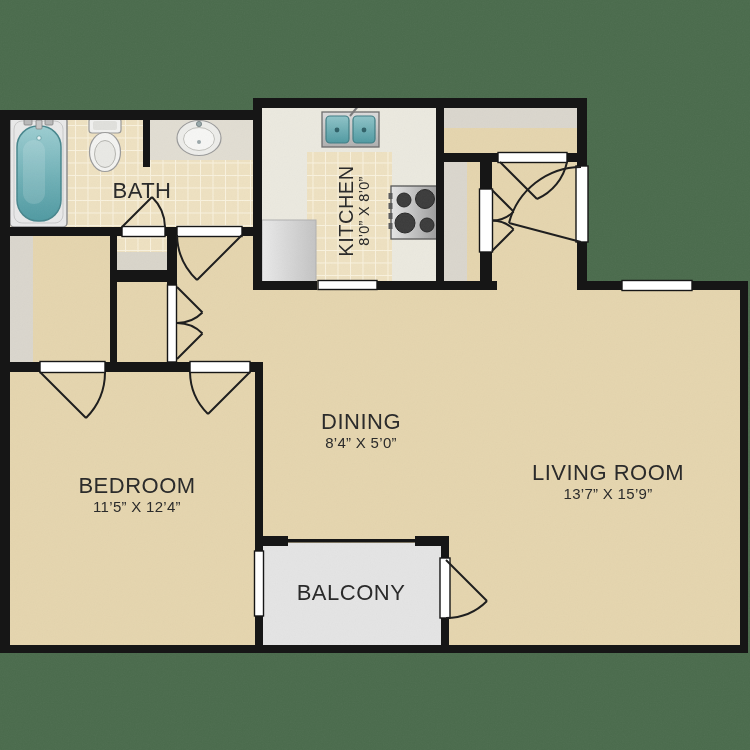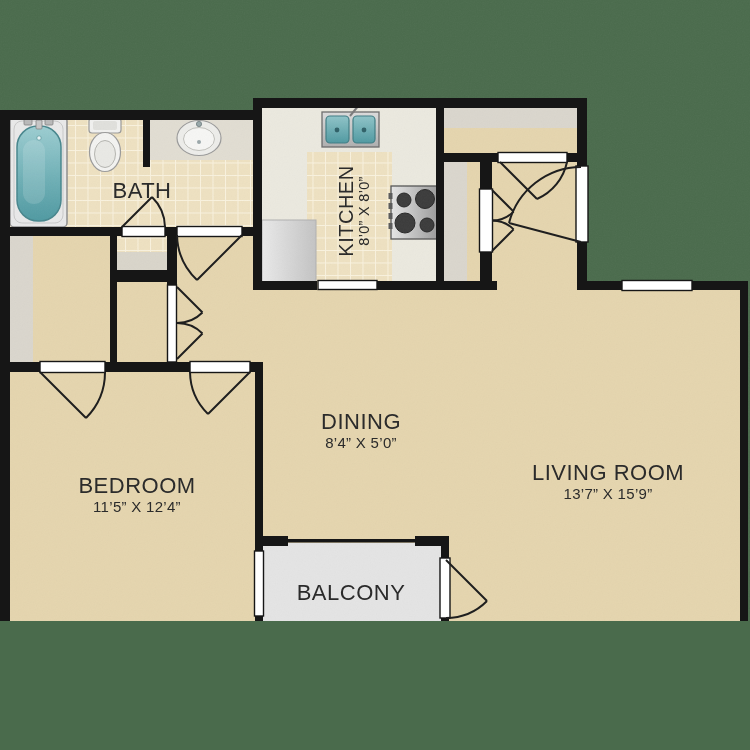--- a/index.html
+++ b/index.html
@@ -1,16 +1,16 @@
 <!DOCTYPE html>
 <html><head>
 <meta charset="utf-8">
 <style>
   html,body{margin:0;padding:0;background:#4a6b4c;}
-  #stage{position:relative;width:750px;height:621px;overflow:hidden;background:#bef264;}
+  #stage{position:relative;width:750px;height:750px;overflow:hidden;background:#bef264;}
   svg{display:block}
   .wall{fill:#161616;}
   .open{fill:#ffffff;stroke:#161616;stroke-width:1.4;}
   .arc{fill:none;stroke:#1f1f1f;stroke-width:2;}
   .room-label{font-family:"Liberation Sans","DejaVu Sans",sans-serif;font-size:22px;fill:#2b2b2b;
               text-anchor:middle;letter-spacing:0.5px;}
   .room-dims{font-family:"Liberation Sans","DejaVu Sans",sans-serif;font-size:15px;fill:#2b2b2b;
              text-anchor:middle;letter-spacing:0.3px;}
   .kitchen-label{font-size:20px;}
   .kitchen-dims{font-size:14.5px;}

